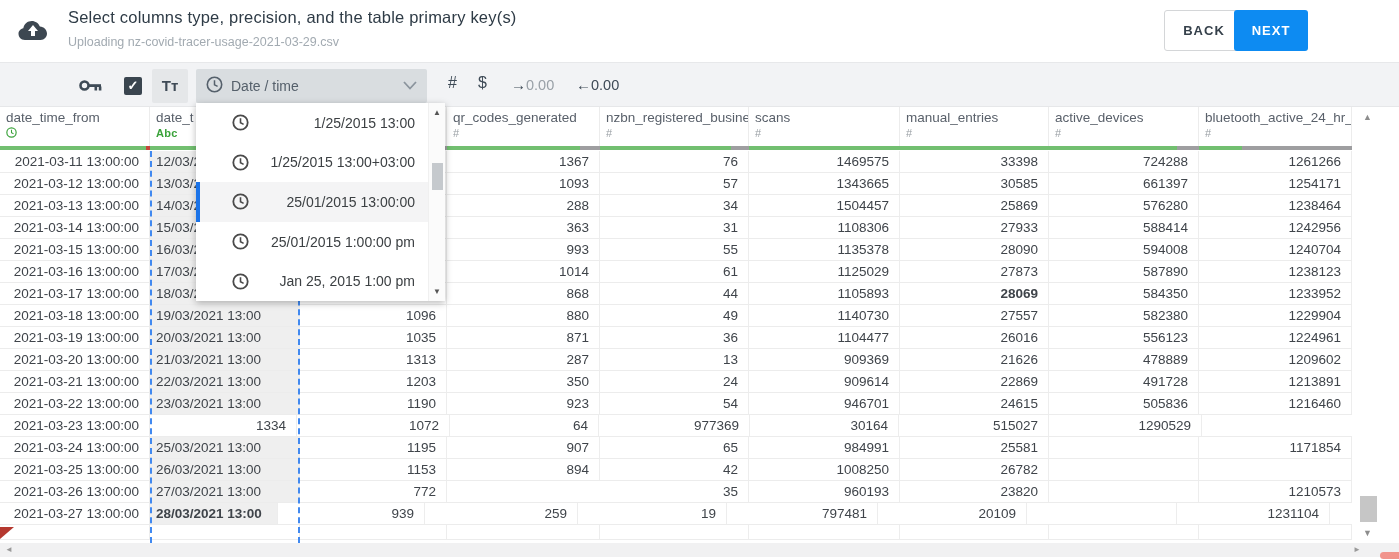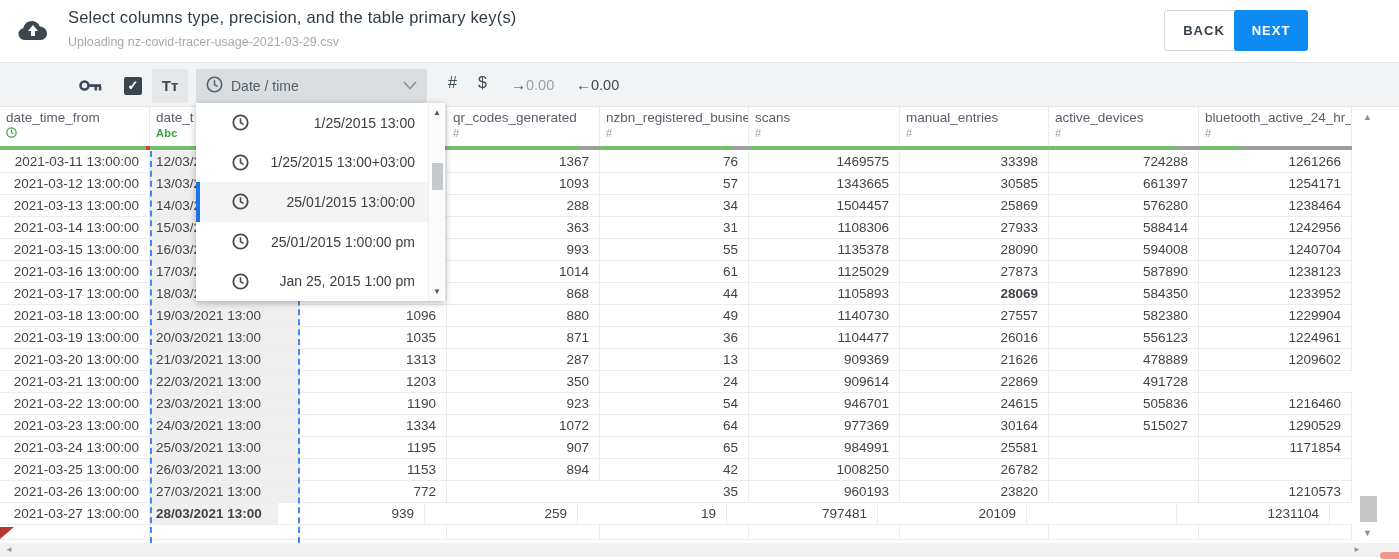--- a/index.html
+++ b/index.html
@@ -323,35 +323,35 @@
         </div>
         <div class="drow">
           <div class="dcell al-right" style="width: 150px;">2021-03-21 13:00:00</div>
           <div class="dcell al-left selcol" style="width: 150px;">22/03/2021 13:00</div>
           <div class="dcell al-right" style="width: 147px;">1203</div>
           <div class="dcell al-right" style="width: 153px;">350</div>
           <div class="dcell al-right" style="width: 149px;">24</div>
           <div class="dcell al-right" style="width: 151px;">909614</div>
           <div class="dcell al-right" style="width: 149px;">22869</div>
           <div class="dcell al-right" style="width: 150px;">491728</div>
+          <div class="dcell al-right" style="width: 153px;">1213891</div>
         </div>
         <div class="drow">
           <div class="dcell al-right" style="width: 150px;">2021-03-22 13:00:00</div>
           <div class="dcell al-left selcol" style="width: 150px;">23/03/2021 13:00</div>
           <div class="dcell al-right" style="width: 147px;">1190</div>
           <div class="dcell al-right" style="width: 153px;">923</div>
           <div class="dcell al-right" style="width: 149px;">54</div>
           <div class="dcell al-right" style="width: 151px;">946701</div>
           <div class="dcell al-right" style="width: 149px;">24615</div>
           <div class="dcell al-right" style="width: 150px;">505836</div>
           <div class="dcell al-right" style="width: 153px;">1216460</div>
         </div>
         <div class="drow">
           <div class="dcell al-right" style="width: 150px;">2021-03-23 13:00:00</div>
-          <div class="dcell al-left selcol" style="width: 150px;">24/03/2021 13:00</div>
           <div class="dcell al-right" style="width: 147px;">1334</div>
           <div class="dcell al-right" style="width: 153px;">1072</div>
           <div class="dcell al-right" style="width: 149px;">64</div>
           <div class="dcell al-right" style="width: 151px;">977369</div>
           <div class="dcell al-right" style="width: 149px;">30164</div>
           <div class="dcell al-right" style="width: 150px;">515027</div>
           <div class="dcell al-right" style="width: 153px;">1290529</div>
         </div>
         <div class="drow">
           <div class="dcell al-right" style="width: 150px;">2021-03-24 13:00:00</div>

